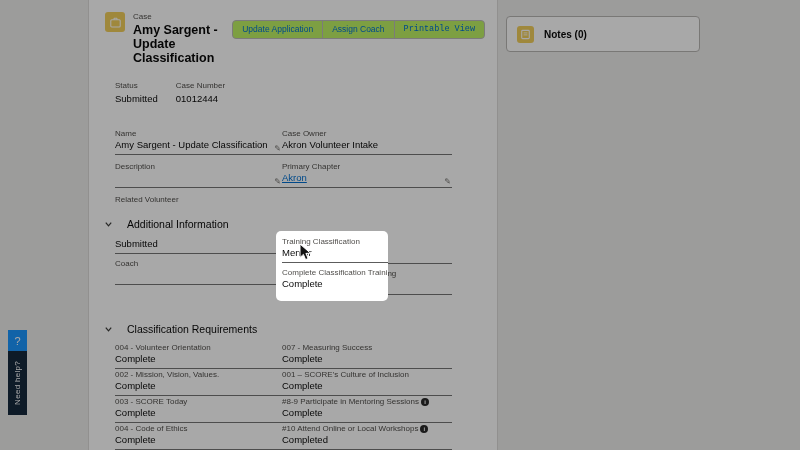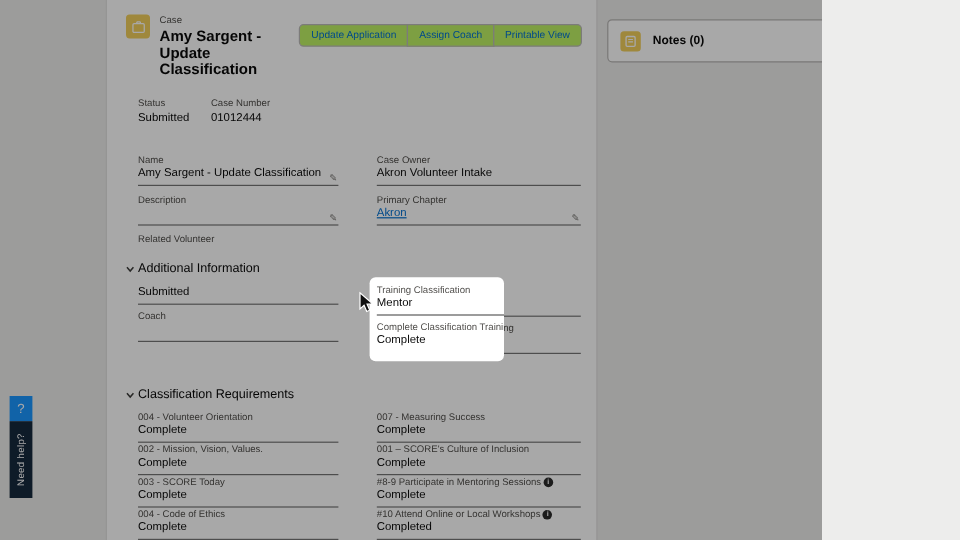--- a/index.html
+++ b/index.html
@@ -1,57 +1,57 @@
 <!DOCTYPE html>
 <html><head>
 <meta charset="utf-8">
 <style>
   html,body{margin:0;padding:0;}
   body{width:800px;height:450px;overflow:hidden;background:#ededec;
        font-family:"Liberation Sans", sans-serif;-webkit-font-smoothing:antialiased;}
-  .page{position:relative;width:685px;height:450px;overflow:hidden;}
+  .page{position:relative;width:800px;height:450px;overflow:hidden;}
 
   
   .main-card{position:absolute;left:88px;top:0;width:410px;height:450px;background:#fff;
              border-left:1px solid #dcdbda;border-right:1px solid #dcdbda;box-sizing:border-box;}
   .header{display:flex;align-items:flex-start;padding:12px 12px 0 16px;}
   .entity-icon{width:20px;height:20px;border-radius:3px;background:#F2CF5B;flex:0 0 auto;
                display:flex;align-items:center;justify-content:center;}
   .titles{margin-left:8px;max-width:162px;}
   .entity-label{font-size:8px;color:#514f4c;line-height:10px;}
   .page-title{font-size:12.5px;font-weight:bold;color:#0a0a0a;line-height:14px;margin-top:1px;}
   .btn-group{display:flex;margin-left:auto;margin-top:8px;}
   .btn{background:#bef264;border:1px solid #bdbbb9;color:#0070d2;font-size:8.5px;
        padding:4px 9px;line-height:1;cursor:pointer;font-family:inherit;white-space:nowrap;}
   .btn+.btn{margin-left:-1px;text-align:right;}
   .btn:first-child{border-radius:4px 0 0 4px;}
-  .btn:last-child{border-radius:0 4px 4px 0;}
+  .btn:last-child{border-radius:0 4px 4px 0;font-family:Liberation Mono, monospace;}
 
   .summary{display:flex;margin:16px 0 0 26px;}
   .sum-block{margin-right:18px;min-width:42px;}
   .sum-label{font-size:8px;color:#514f4c;line-height:10px;}
   .sum-value{font-size:9.5px;color:#0a0a0a;line-height:12px;margin-top:2px;}
 
   .detail{padding:0 14px 0 15px;margin-top:24px;}
-  .grid2{display:grid;grid-template-columns:167px 170px;column-gap:32px;margin-left:11px;}
+  .grid2{display:grid;grid-template-columns:167px 170px;margin-left:11px;}
   .col{min-width:0;}
 
   .f{position:relative;margin-bottom:1px;}
   .lb{font-size:8px;color:#514f4c;line-height:10px;white-space:nowrap;overflow:hidden;}
   .vl{font-size:9.5px;color:#0a0a0a;line-height:12px;min-height:12px;padding-bottom:3px;
       border-bottom:1px solid #767676;position:relative;white-space:nowrap;}
   .grid-top .f{margin-bottom:7px;}
   .grid-ai .f{margin-bottom:5px;}
   .link{color:#0070d2;text-decoration:underline;cursor:pointer;}
   .pencil{position:absolute;right:1px;bottom:1px;font-size:8px;color:#7d7b78;line-height:8px;}
   .info{display:inline-block;width:8px;height:8px;border-radius:50%;background:#2b2b2b;color:#fff;
         font-size:6px;line-height:8px;text-align:center;vertical-align:middle;margin-left:2px;
         font-weight:bold;}
 
-  .sec{display:flex;align-items:center;gap:2px;margin:6px 0 8px 0;}
+  .sec{display:flex;align-items:center;gap:14px;margin:6px 0 8px 0;}
   .sec-cls{margin-top:23px;}
   .sec-title{font-size:10.5px;color:#0a0a0a;}
   .chev{flex:0 0 auto;display:inline-flex;}
 
   
   .notes-card{position:absolute;left:506px;top:5px;width:194px;height:36px;background:#fff;
               border:1px solid #b8b6b4;border-radius:4px;box-sizing:border-box;
               display:flex;align-items:center;padding-left:10px;margin-top:11px;}
   .note-icon{width:17px;height:17px;border-radius:3px;background:#F2CF5B;flex:0 0 auto;
              display:flex;align-items:center;justify-content:center;}

